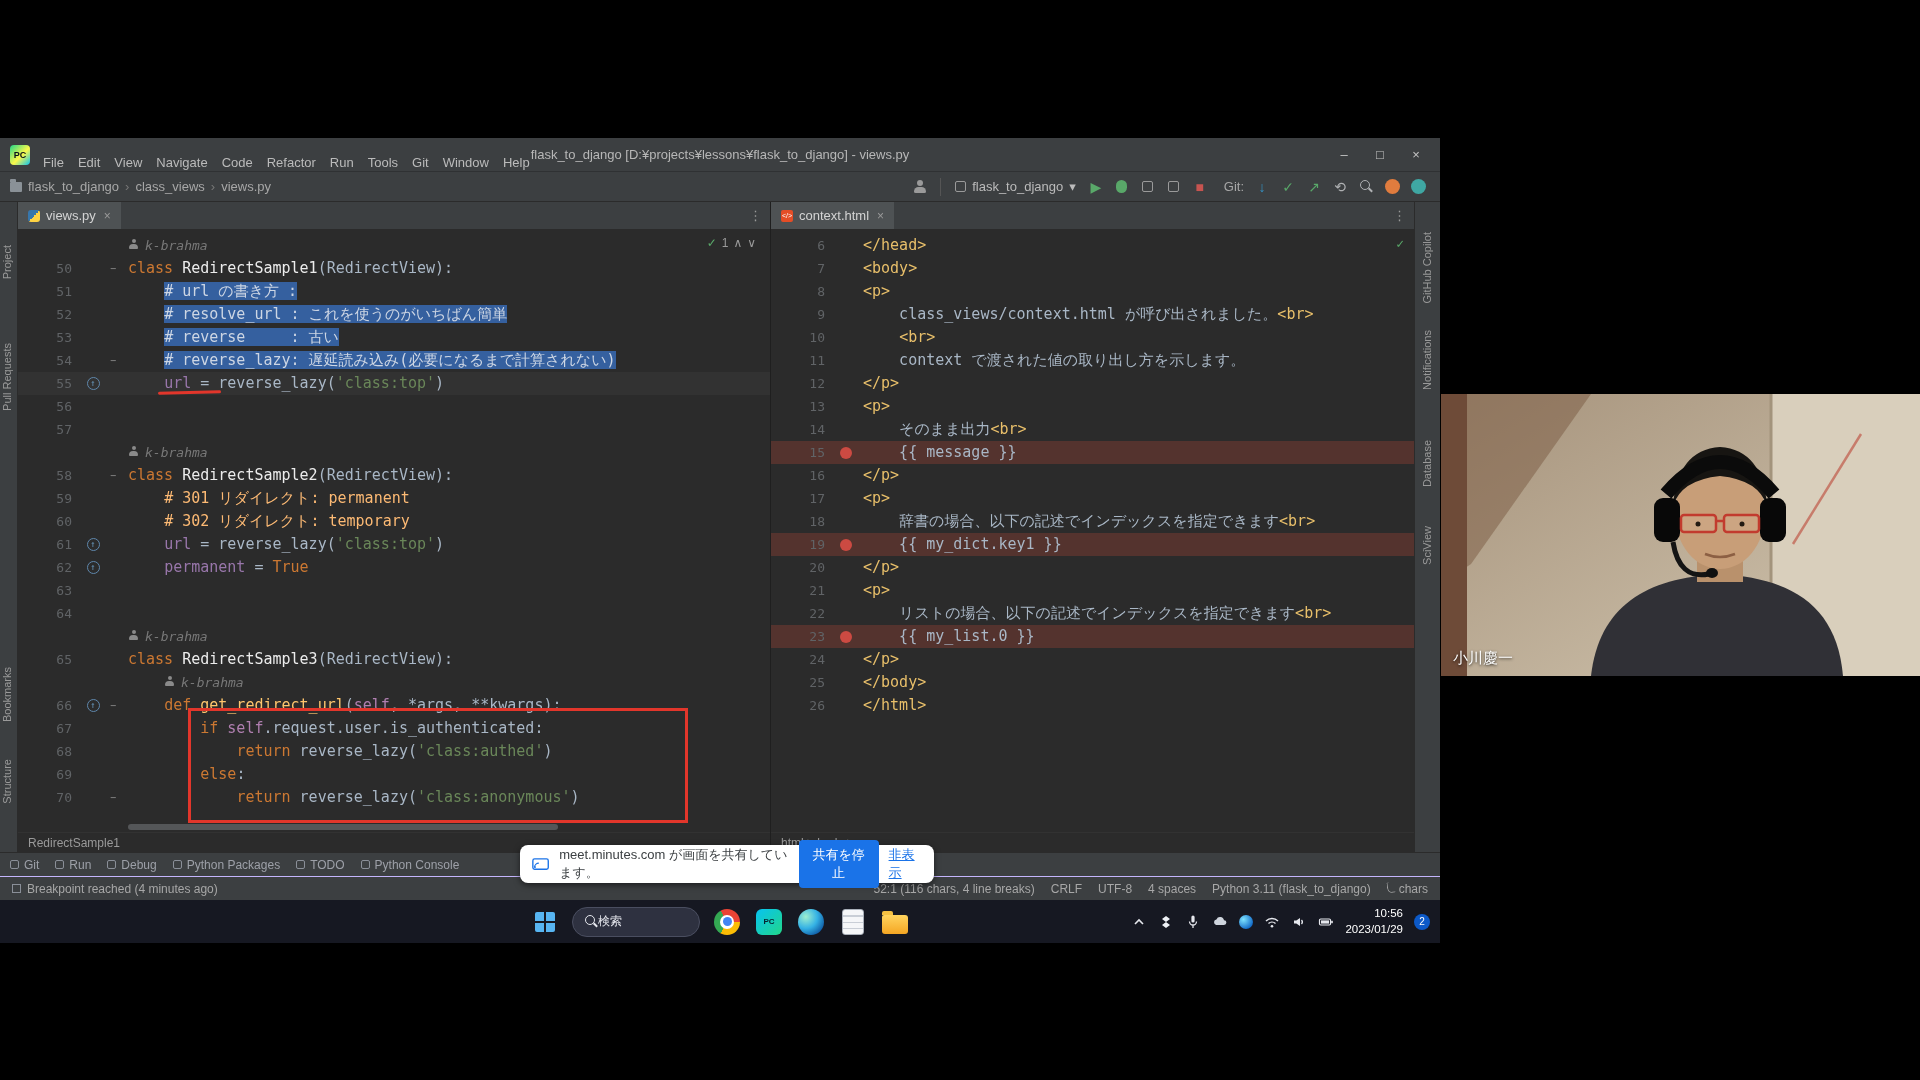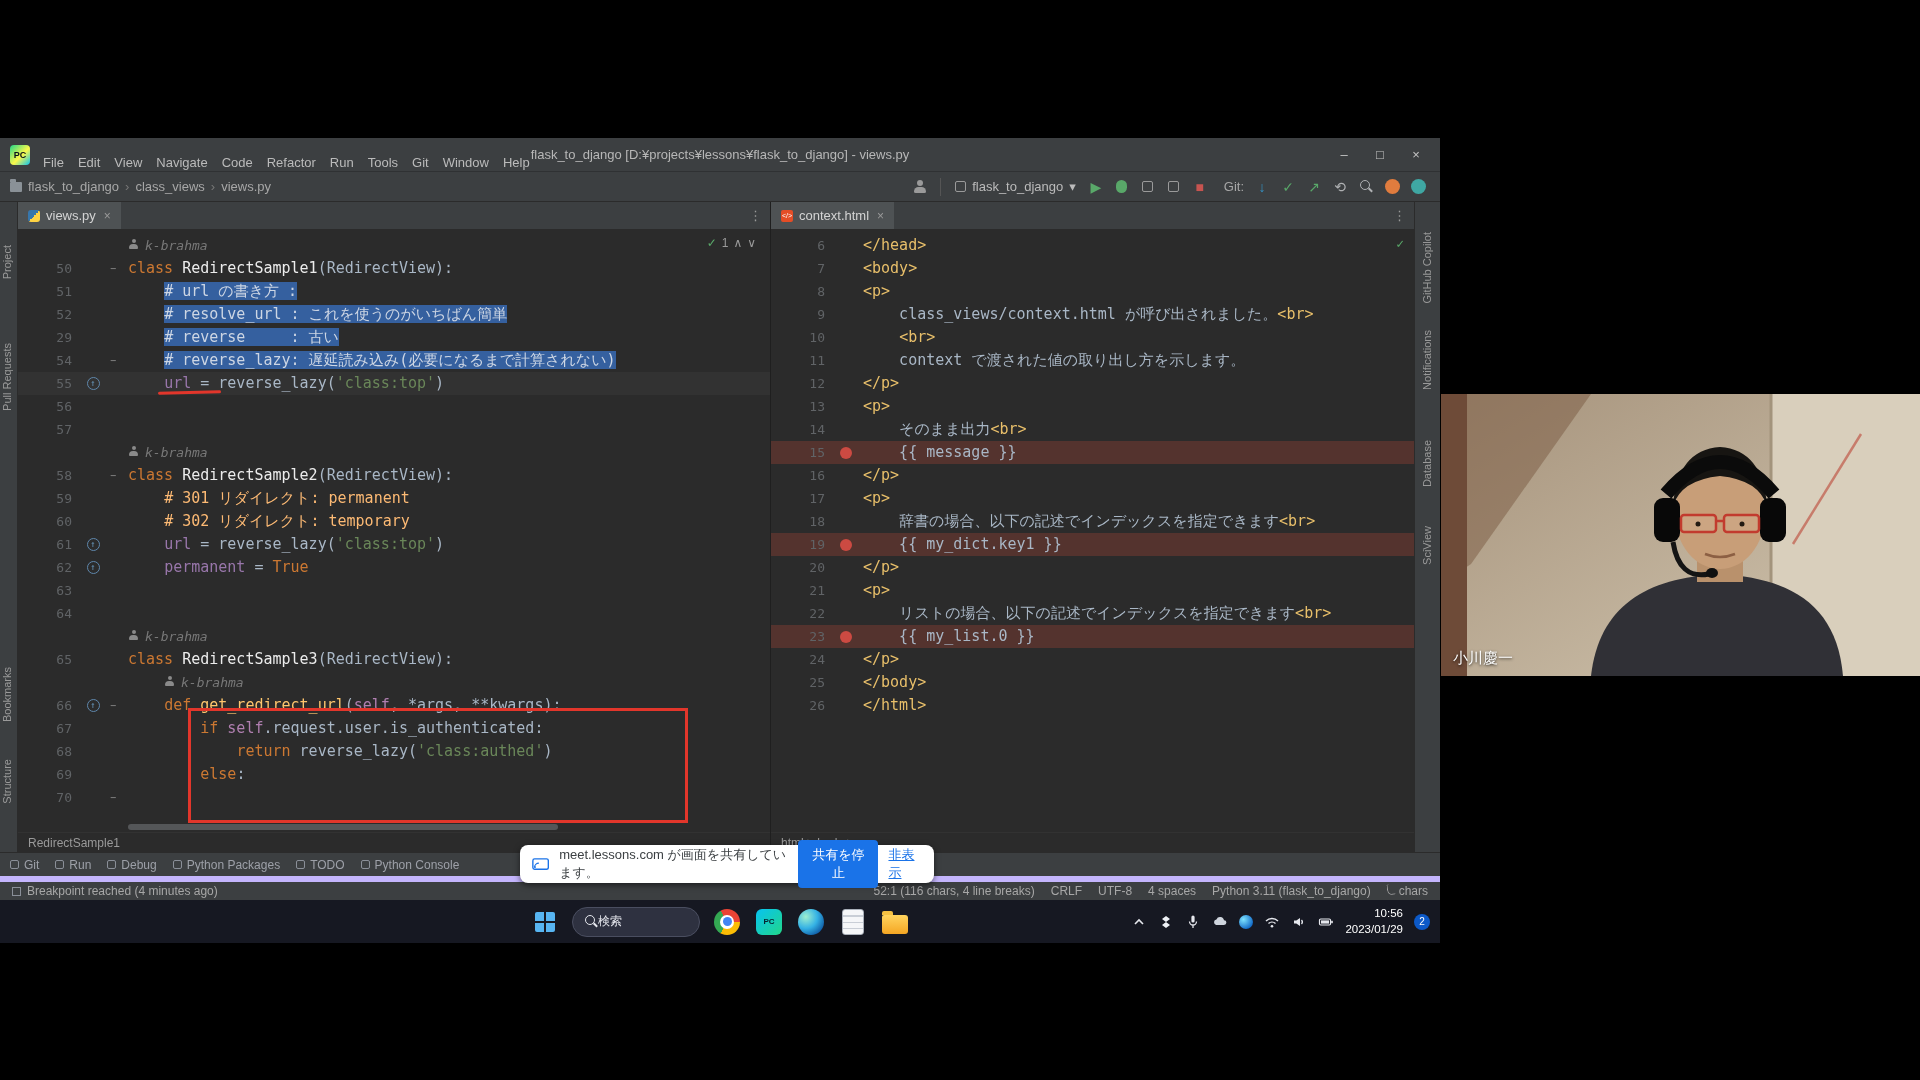--- a/index.html
+++ b/index.html
@@ -106,21 +106,21 @@
   .crumbbar { height:20px; background:#2b2b2b; border-top:1px solid #323232; color:#9a9a9a;
               font-size:12px; display:flex; align-items:center; padding:0 10px; flex:none; }
 
   .bottombar { position:absolute; left:0; right:0; bottom:24px; height:24px; background:#3c3f41;
                border-top:1px solid #2b2b2b; display:flex; align-items:center; gap:16px;
                padding:0 10px; color:#9da0a8; font-size:12px; }
   .bb-item { display:flex; align-items:center; gap:5px; }
   .bb-ic { width:9px; height:9px; border:1.4px solid #8a8f98; border-radius:2px; display:inline-block; }
 
   .statusbar { position:absolute; left:0; right:0; bottom:0; height:24px; background:#3c3f41;
-               border-top:6px solid #c4b5fd; display:flex; align-items:center; padding:0 12px;
+               border-top:1px solid #c4b5fd; display:flex; align-items:center; padding:0 12px;
                color:#a7a7a7; font-size:12px; }
   .sb-left { display:flex; align-items:center; gap:6px; }
   .sb-ic { width:9px; height:9px; border:1.4px solid #8a8f98; display:inline-block; }
   .sb-right { margin-left:auto; display:flex; align-items:center; gap:16px; }
   .branch-ic { width:8px; height:11px; border-left:1.6px solid #a7a7a7; border-bottom:1.6px solid #a7a7a7;
                border-bottom-left-radius:5px; display:inline-block; margin-right:4px; transform:rotate(-8deg); }
 
   
   .meet { position:absolute; left:520px; top:845px; width:414px; height:38px; background:#ffffff;
           border-radius:8px; box-shadow:0 2px 6px rgba(0,0,0,.55); display:flex; align-items:center;
@@ -269,41 +269,41 @@
             <span>1</span>
             <span>∧</span>
             <span>∨</span>
           </div>
           <div class="red-rect"></div>
           <div class="hscroll"></div>
         <div class="cl"><span class="gut-num"></span><span class="gut-ic"></span><span class="gut-fold"></span><span class="code"><span class="usr-ic"></span><span class="inlay">k-brahma</span></span></div>
             <div class="cl"><span class="gut-num">50</span><span class="gut-ic"></span><span class="gut-fold">−</span><span class="code"><span class="tok k">class </span><span class="tok c">RedirectSample1</span><span class="tok t">(RedirectView):</span></span></div>
             <div class="cl"><span class="gut-num">51</span><span class="gut-ic"></span><span class="gut-fold"></span><span class="code"><span class="tok t">    </span><span class="tok cm sel"># url の書き方 :</span></span></div>
             <div class="cl"><span class="gut-num">52</span><span class="gut-ic"></span><span class="gut-fold"></span><span class="code"><span class="tok t">    </span><span class="tok cm sel"># resolve_url : これを使うのがいちばん簡単</span></span></div>
-            <div class="cl"><span class="gut-num">29</span><span class="gut-ic"></span><span class="gut-fold"></span><span class="code"><span class="tok t">    </span><span class="tok cm sel"># reverse     : 古い</span></span></div>
+            <div class="cl"><span class="gut-num">53</span><span class="gut-ic"></span><span class="gut-fold"></span><span class="code"><span class="tok t">    </span><span class="tok cm sel"># reverse     : 古い</span></span></div>
             <div class="cl"><span class="gut-num">54</span><span class="gut-ic"></span><span class="gut-fold">−</span><span class="code"><span class="tok t">    </span><span class="tok cm sel"># reverse_lazy: 遅延読み込み(必要になるまで計算されない)</span></span></div>
             <div class="cl caret"><span class="gut-num">55</span><span class="gut-ic"><span class="ovr">↑</span></span><span class="gut-fold"></span><span class="code"><span class="tok t">    </span><span class="tok fd">url</span><span class="tok t"> = </span><span class="tok t">reverse_lazy(</span><span class="tok s">'class:top'</span><span class="tok t">)</span><span class="red-underline"></span></span></div>
             <div class="cl"><span class="gut-num">56</span><span class="gut-ic"></span><span class="gut-fold"></span><span class="code"></span></div>
             <div class="cl"><span class="gut-num">57</span><span class="gut-ic"></span><span class="gut-fold"></span><span class="code"></span></div>
             <div class="cl"><span class="gut-num"></span><span class="gut-ic"></span><span class="gut-fold"></span><span class="code"><span class="usr-ic"></span><span class="inlay">k-brahma</span></span></div>
             <div class="cl"><span class="gut-num">58</span><span class="gut-ic"></span><span class="gut-fold">−</span><span class="code"><span class="tok k">class </span><span class="tok c">RedirectSample2</span><span class="tok t">(RedirectView):</span></span></div>
             <div class="cl"><span class="gut-num">59</span><span class="gut-ic"></span><span class="gut-fold"></span><span class="code"><span class="tok t">    </span><span class="tok cm"># 301 リダイレクト: permanent</span></span></div>
             <div class="cl"><span class="gut-num">60</span><span class="gut-ic"></span><span class="gut-fold"></span><span class="code"><span class="tok t">    </span><span class="tok cm"># 302 リダイレクト: temporary</span></span></div>
             <div class="cl"><span class="gut-num">61</span><span class="gut-ic"><span class="ovr">↑</span></span><span class="gut-fold"></span><span class="code"><span class="tok t">    </span><span class="tok fd">url</span><span class="tok t"> = </span><span class="tok t">reverse_lazy(</span><span class="tok s">'class:top'</span><span class="tok t">)</span></span></div>
             <div class="cl"><span class="gut-num">62</span><span class="gut-ic"><span class="ovr">↑</span></span><span class="gut-fold"></span><span class="code"><span class="tok t">    </span><span class="tok fd">permanent</span><span class="tok t"> = </span><span class="tok k">True</span></span></div>
             <div class="cl"><span class="gut-num">63</span><span class="gut-ic"></span><span class="gut-fold"></span><span class="code"></span></div>
             <div class="cl"><span class="gut-num">64</span><span class="gut-ic"></span><span class="gut-fold"></span><span class="code"></span></div>
             <div class="cl"><span class="gut-num"></span><span class="gut-ic"></span><span class="gut-fold"></span><span class="code"><span class="usr-ic"></span><span class="inlay">k-brahma</span></span></div>
             <div class="cl"><span class="gut-num">65</span><span class="gut-ic"></span><span class="gut-fold"></span><span class="code"><span class="tok k">class </span><span class="tok c">RedirectSample3</span><span class="tok t">(RedirectView):</span></span></div>
             <div class="cl"><span class="gut-num"></span><span class="gut-ic"></span><span class="gut-fold"></span><span class="code" style="padding-left: 42px;"><span class="usr-ic"></span><span class="inlay">k-brahma</span></span></div>
             <div class="cl"><span class="gut-num">66</span><span class="gut-ic"><span class="ovr">↑</span></span><span class="gut-fold">−</span><span class="code"><span class="tok t">    </span><span class="tok k">def </span><span class="tok fn">get_redirect_url</span><span class="tok t">(</span><span class="tok sf">self</span><span class="tok t">, *args, **kwargs):</span></span></div>
             <div class="cl"><span class="gut-num">67</span><span class="gut-ic"></span><span class="gut-fold"></span><span class="code"><span class="tok t">        </span><span class="tok k">if </span><span class="tok sf">self</span><span class="tok t">.request.user.is_authenticated:</span></span></div>
             <div class="cl"><span class="gut-num">68</span><span class="gut-ic"></span><span class="gut-fold"></span><span class="code"><span class="tok t">            </span><span class="tok k">return </span><span class="tok t">reverse_lazy(</span><span class="tok s">'class:authed'</span><span class="tok t">)</span></span></div>
             <div class="cl"><span class="gut-num">69</span><span class="gut-ic"></span><span class="gut-fold"></span><span class="code"><span class="tok t">        </span><span class="tok k">else</span><span class="tok t">:</span></span></div>
-            <div class="cl"><span class="gut-num">70</span><span class="gut-ic"></span><span class="gut-fold">−</span></div>
+            <div class="cl"><span class="gut-num">70</span><span class="gut-ic"></span><span class="gut-fold">−</span><span class="code"><span class="tok t">            </span><span class="tok k">return </span><span class="tok t">reverse_lazy(</span><span class="tok s">'class:anonymous'</span><span class="tok t">)</span></span></div>
           </div>
         <div class="crumbbar">
           <span>RedirectSample1</span>
         </div>
       </div>
 
       <div class="pane pright">
         <div class="tabbar">
           <span class="tab">
             <span class="html-ic"></span>
@@ -384,21 +384,21 @@
         </span>
     </div>
   </div>
 
   <div class="meet">
     <svg width="20" height="15" viewBox="0 0 20 15">
       <rect x="1" y="1" width="18" height="12" rx="2" fill="none" stroke="#1a73e8" stroke-width="1.6"></rect>
       <path d="M3 11 a5 5 0 0 1 5 -5" fill="none" stroke="#1a73e8" stroke-width="1.4"></path>
       <circle cx="3.5" cy="10.5" r="1.1" fill="#1a73e8"></circle>
     </svg>
-    <span>meet.lessons.com が画面を共有しています。</span>
+    <span>meet.minutes.com が画面を共有しています。</span>
     <button class="meet-btn">共有を停止</button>
     <span class="meet-hide">非表示</span>
   </div>
 
   <div class="taskbar">
     <div class="tb-center">
       <span class="tb-ic">
           <span class="start-ic"></span>
         </span>
       <span class="search-pill">

